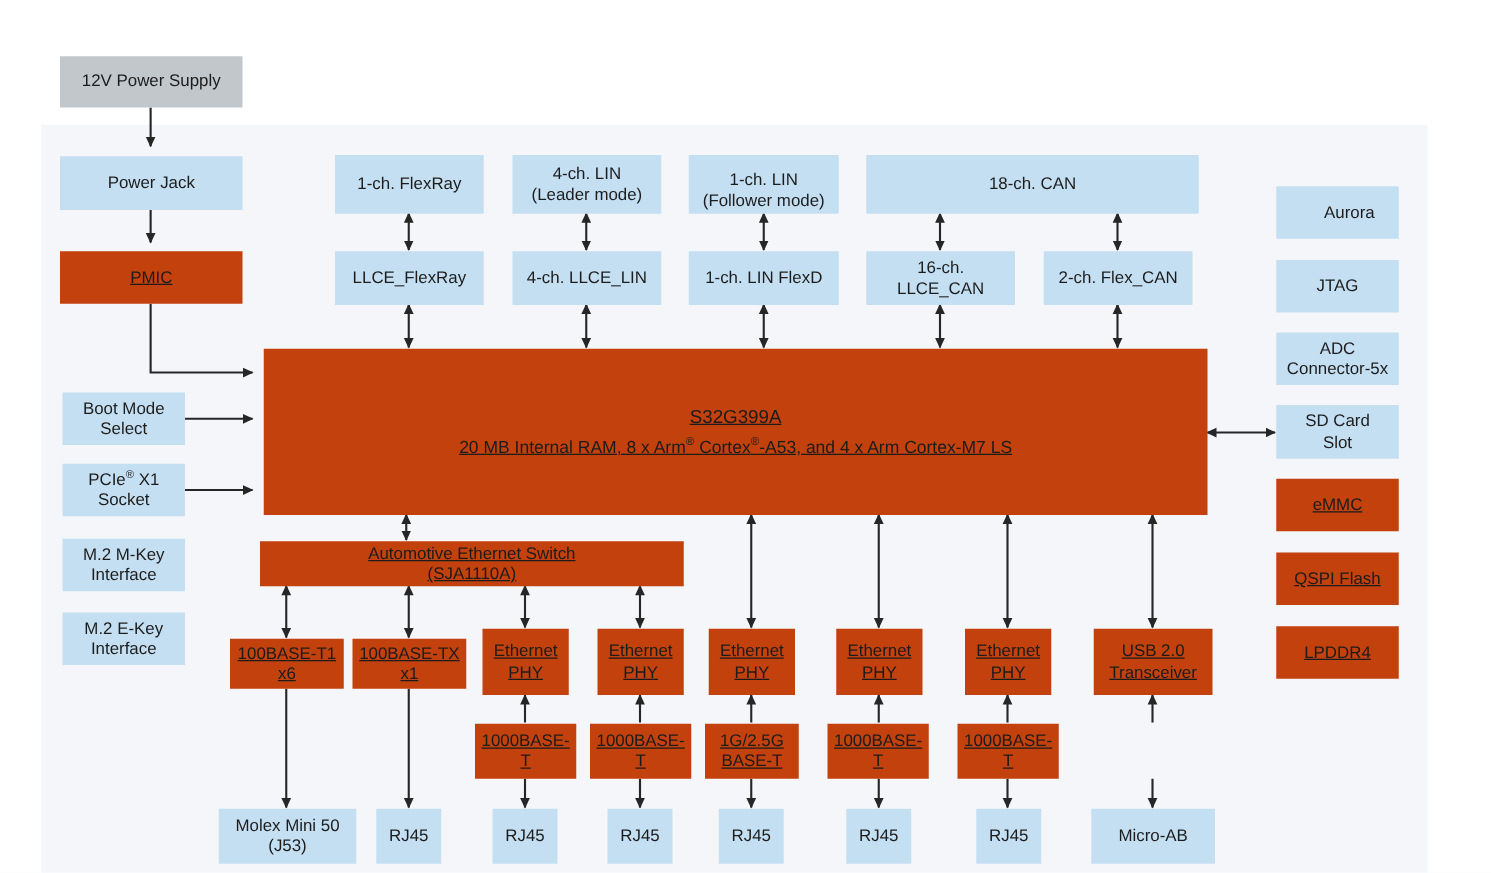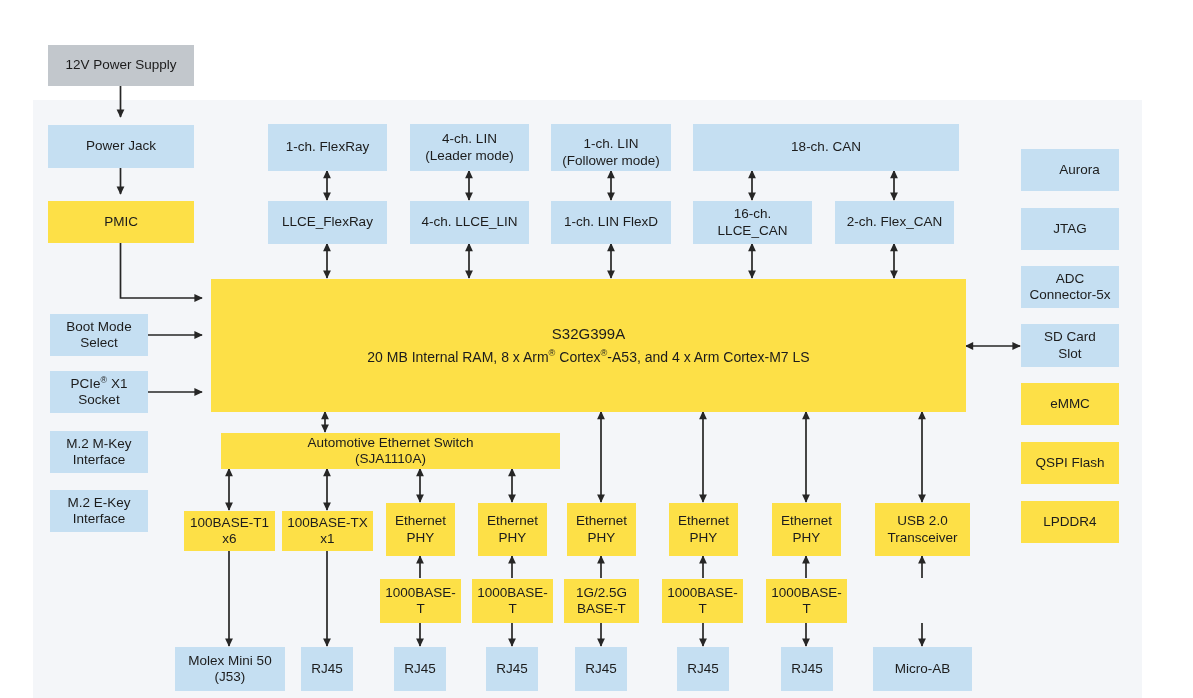--- a/index.html
+++ b/index.html
@@ -6,21 +6,21 @@
   body{width:1193px;height:698px;position:relative;overflow:hidden;
        font-family:"Liberation Sans","DejaVu Sans",sans-serif;}
   #stage{position:absolute;left:0;top:0;width:1193px;height:698px;margin-top:28px;}
   #panel{position:absolute;left:33px;top:72px;width:1109px;height:601px;background:#f4f6f9;}
   .blk{position:absolute;box-sizing:border-box;display:flex;align-items:center;
        justify-content:center;text-align:center;color:#1c1c1c;font-size:13.5px;
        line-height:1.22;padding:2px 4px;}
   .blk .t{display:block;width:100%;white-space:pre-line;}
   .gray{background:#c2c7cc;}
   .light{background:#c5dff2;}
-  .mid{background:#fde047;}
+  .mid{background:#c2410c;text-decoration:underline;}
   svg#wires{position:absolute;left:0;top:0;width:1193px;height:698px;pointer-events:none;}
   sup{font-size:0.66em;vertical-align:super;line-height:0;}
 </style>
 </head>
 <body>
 
 <div id="stage">
 
   <div id="panel"></div>
 
@@ -185,21 +185,21 @@
     </div>
 
   <div class="blk mid" style="left:1021px;top:414px;width:98px;height:42px;">
     <span class="t">QSPI Flash</span>
     </div>
 
   <div class="blk mid" style="left:1021px;top:473px;width:98px;height:42px;">
     <span class="t">LPDDR4</span>
     </div>
 
-  <div class="blk mid" style="left:221px;top:405px;width:339px;height:36px;">
+  <div class="blk mid" style="left:208px;top:405px;width:339px;height:36px;">
     <span class="t">Automotive Ethernet Switch
 (SJA1110A)</span>
     </div>
 
   <div class="blk mid" style="left:184px;top:483px;width:91px;height:40px;">
     <span class="t">100BASE-T1
 x6</span>
     </div>
 
   <div class="blk mid" style="left:282px;top:483px;width:91px;height:40px;">

